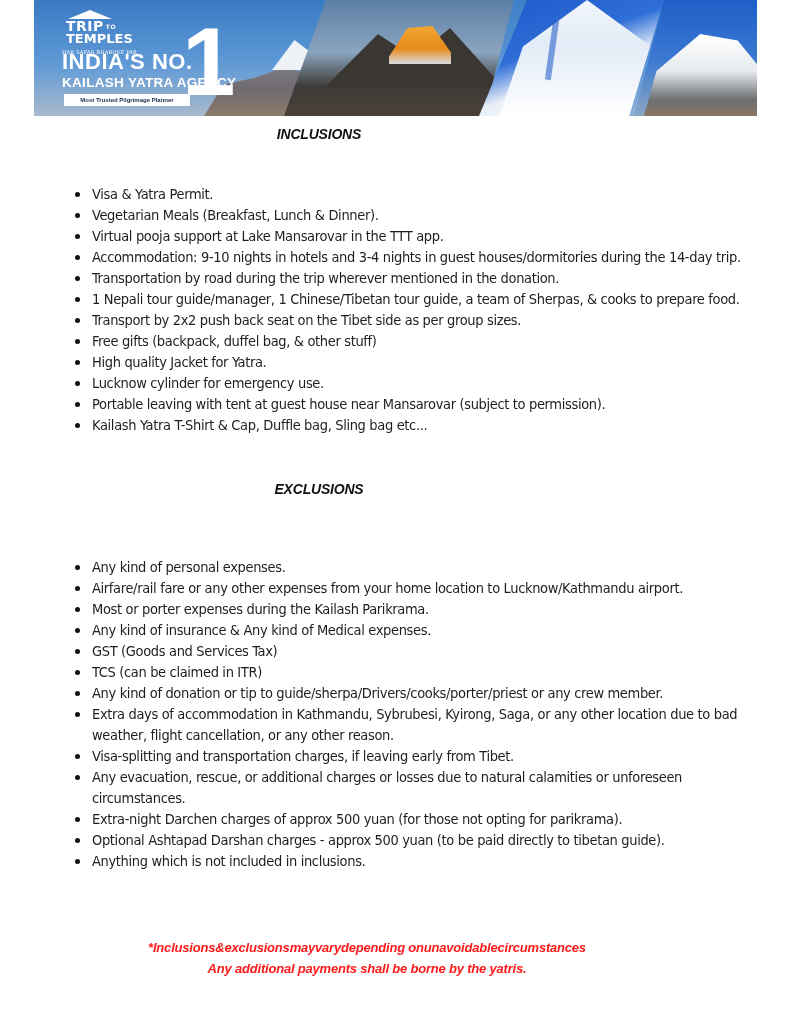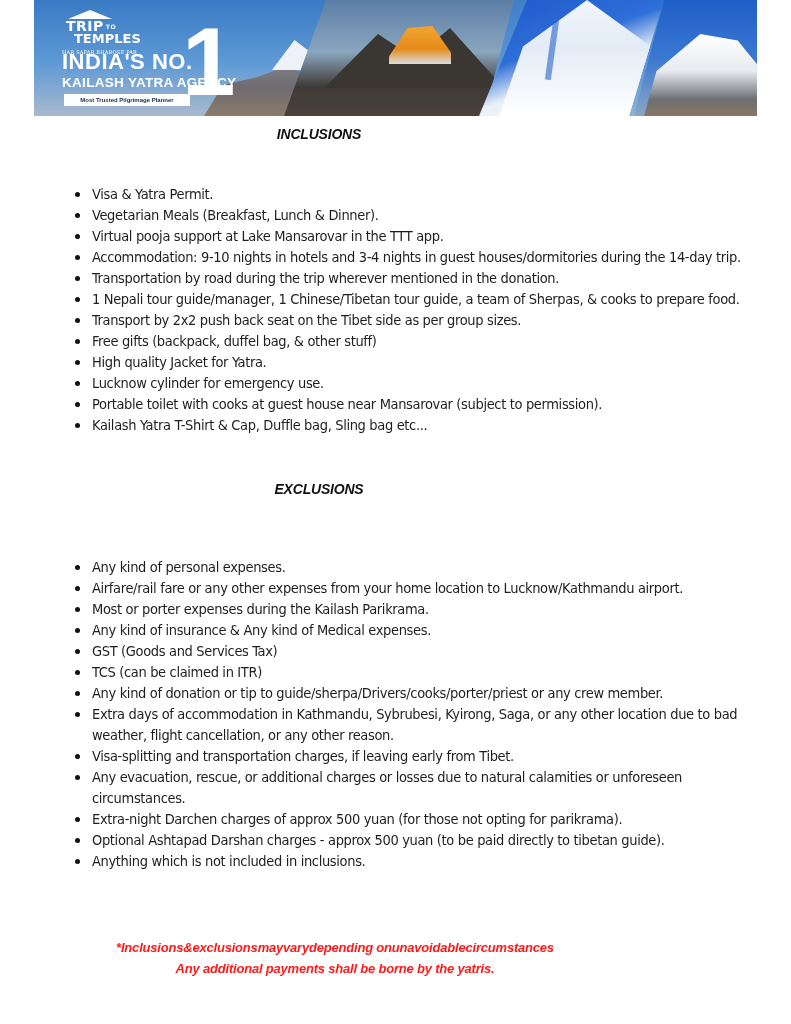--- a/index.html
+++ b/index.html
@@ -17,33 +17,33 @@
   .p3 { left: 445px; width: 185px; background: linear-gradient(160deg, #1d57c9 0%, #2f6fd8 40%, #eaf0f8 60%, #ffffff 100%); clip-path: polygon(48px 0, 185px 0, 150px 116px, 0 116px); }
   .p3 .snow { position: absolute; left: 20px; top: 0; width: 160px; height: 116px; background: linear-gradient(180deg, #f2f6fb 0%, #e2ebf6 40%, #ffffff 100%); clip-path: polygon(0 100%, 15% 40%, 55% 0, 95% 40%, 100% 100%); }
   .p3 .str { position: absolute; left: 70px; top: 20px; width: 6px; height: 60px; background: #2a63c9; transform: rotate(8deg); opacity: .6; }
   .p4 { left: 600px; width: 123px; background: linear-gradient(180deg, #1e5fc8 0%, #3b78d1 50%, #8aa7c3 100%); clip-path: polygon(30px 0, 123px 0, 123px 116px, 0 116px); }
   .p4 .dome { position: absolute; left: 10px; top: 34px; width: 125px; height: 82px; background: linear-gradient(180deg, #ffffff 0%, #e7ebef 45%, #6d6f72 80%, #8a7663 100%); clip-path: polygon(0 100%, 10% 45%, 45% 0, 75% 8%, 100% 55%, 100% 100%); }
 
   .logo { position: absolute; left: 28px; top: 6px; color: #ffffff; }
   .logo-roof { position: absolute; left: 6px; top: 4px; width: 44px; height: 9px; background: #fff; clip-path: polygon(50% 0, 100% 100%, 0 100%); }
   .logo-trip { position: absolute; left: 4px; top: 13px; font: 900 14px/14px "DejaVu Sans", sans-serif; letter-spacing: .5px; white-space: nowrap; }
   .logo-to { font-size: 6px; vertical-align: middle; margin-left: 2px; }
-  .logo-temples { position: absolute; left: 12px; top: 26px; font: 900 13px/13px "DejaVu Sans", sans-serif; white-space: nowrap; }
+  .logo-temples { position: absolute; left: 4px; top: 26px; font: 900 13px/13px "DejaVu Sans", sans-serif; white-space: nowrap; }
   .logo-tag { position: absolute; left: 0; top: 43px; font: 5px/6px "DejaVu Serif", serif; white-space: nowrap; letter-spacing: .2px; }
   .headline1 { position: absolute; left: 28px; top: 51px; color: #fff; font: 700 22px/22px "Liberation Sans", sans-serif; white-space: nowrap; letter-spacing: .5px; }
   .big-one { position: absolute; left: 148px; top: 14px; color: #fff; font: 700 96px/96px "Liberation Sans", sans-serif; }
   .headline2 { position: absolute; left: 28px; top: 76px; color: #fff; font: 700 13.5px/14px "Liberation Sans", sans-serif; white-space: nowrap; letter-spacing: .3px; }
   .trusted { position: absolute; left: 30px; top: 94px; width: 126px; height: 12px; background: #fff; color: #1b2b4a; font: 700 6px/12px "Liberation Sans", sans-serif; text-align: center; white-space: nowrap; }
 
   
   .heading { position: absolute; left: 0; width: 638px; text-align: center; font: italic 700 14px/18px "Liberation Sans", sans-serif; color: #111; letter-spacing: -.2px; }
   .list { position: absolute; left: 56px; width: 700px; margin: 16px; padding: 0; list-style: none; }
   .list li { position: relative; padding-left: 20px; font: 14.5px/21px "DejaVu Sans", sans-serif; font-stretch: condensed; color: #1e1e1e; letter-spacing: -.35px; }
   .list li .bullet { position: absolute; left: 3px; top: 8px; width: 5px; height: 5px; border-radius: 50%; background: #111; }
-  .note { position: absolute; left: 0; width: 670px; text-align: center; font: italic 700 13px/21px "Liberation Sans", sans-serif; color: #ff1a1a; letter-spacing: -.2px; }
+  .note { position: absolute; left: 0; width: 670px; text-align: center; font: italic 700 13px/21px "Liberation Sans", sans-serif; color: #ff1a1a; letter-spacing: -.2px; padding-left: 32px; }
 </style>
 </head>
 <body>
 
 <div class="banner">
   <div class="panel p1">
       <div class="hill"></div>
       <div class="peak"></div>
     </div>
   <div class="panel p2">
@@ -75,21 +75,21 @@
     <li><span class="bullet"></span><span>Visa &amp; Yatra Permit.</span></li>
     <li><span class="bullet"></span><span>Vegetarian Meals (Breakfast, Lunch &amp; Dinner).</span></li>
     <li><span class="bullet"></span><span>Virtual pooja support at Lake Mansarovar in the TTT app.</span></li>
     <li><span class="bullet"></span><span>Accommodation: 9-10 nights in hotels and 3-4 nights in guest houses/dormitories during the 14-day trip.</span></li>
     <li><span class="bullet"></span><span>Transportation by road during the trip wherever mentioned in the donation.</span></li>
     <li><span class="bullet"></span><span>1 Nepali tour guide/manager, 1 Chinese/Tibetan tour guide, a team of Sherpas, &amp; cooks to prepare food.</span></li>
     <li><span class="bullet"></span><span>Transport by 2x2 push back seat on the Tibet side as per group sizes.</span></li>
     <li><span class="bullet"></span><span>Free gifts (backpack, duffel bag, &amp; other stuff)</span></li>
     <li><span class="bullet"></span><span>High quality Jacket for Yatra.</span></li>
     <li><span class="bullet"></span><span>Lucknow cylinder for emergency use.</span></li>
-    <li><span class="bullet"></span><span>Portable toilet with cooks at guest house near Mansarovar (subject to permission).</span></li>
+    <li><span class="bullet"></span><span>Portable leaving with tent at guest house near Mansarovar (subject to permission).</span></li>
     <li><span class="bullet"></span><span>Kailash Yatra T-Shirt &amp; Cap, Duffle bag, Sling bag etc...</span></li>
   </ul>
 
 <div class="heading" style="top:480px">EXCLUSIONS</div>
 <ul class="list" id="excl-list" style="top:541px">
     <li><span class="bullet"></span><span>Any kind of personal expenses.</span></li>
     <li><span class="bullet"></span><span>Airfare/rail fare or any other expenses from your home location to Lucknow/Kathmandu airport.</span></li>
     <li><span class="bullet"></span><span> Most or porter expenses during the Kailash Parikrama.</span></li>
     <li><span class="bullet"></span><span>Any kind of insurance &amp; Any kind of Medical expenses.</span></li>
     <li><span class="bullet"></span><span>GST (Goods and Services Tax)</span></li>

